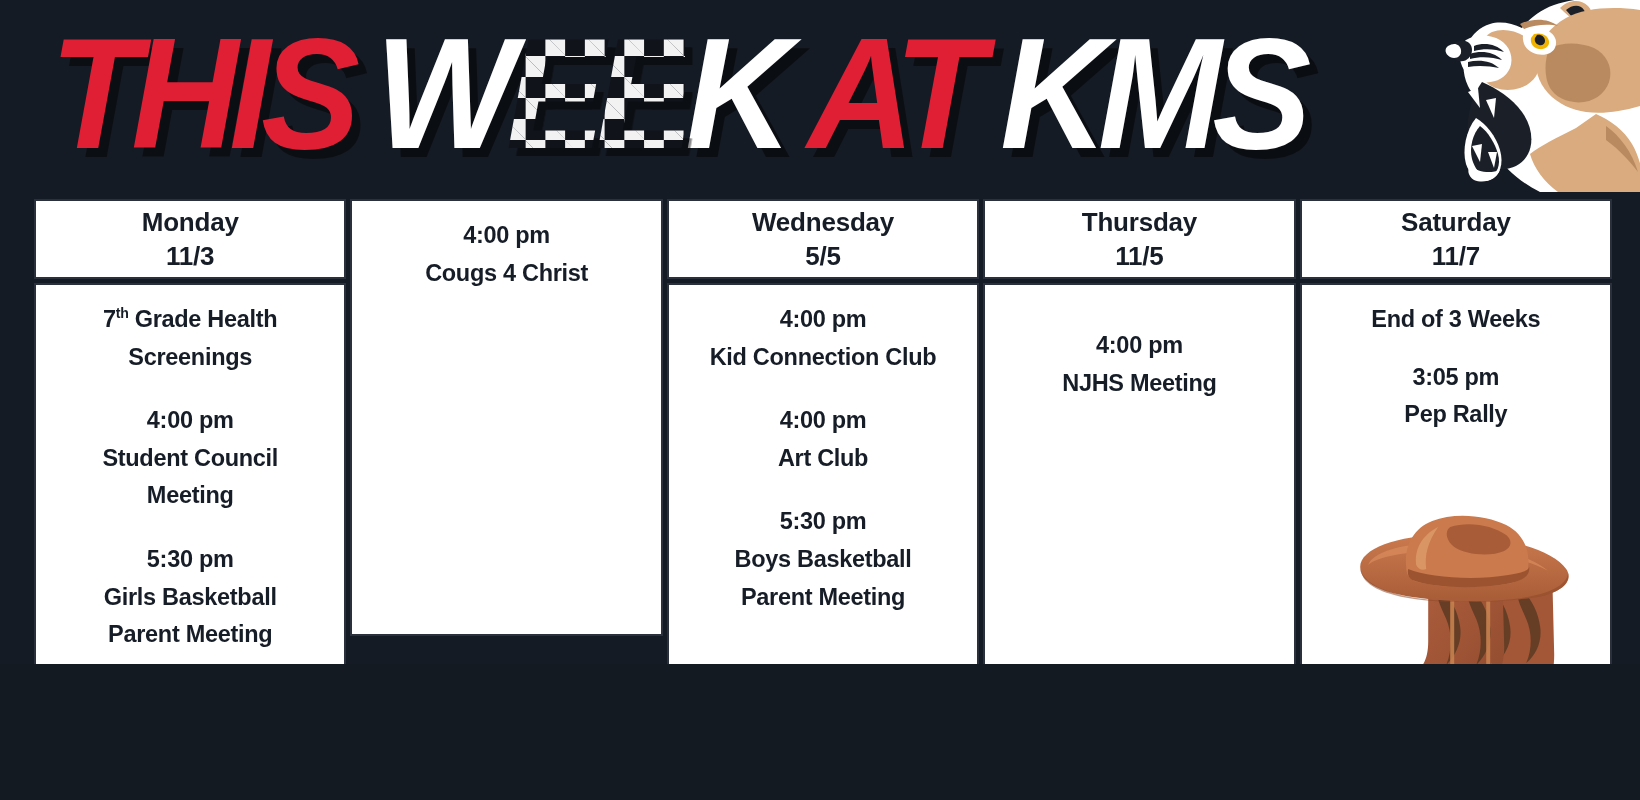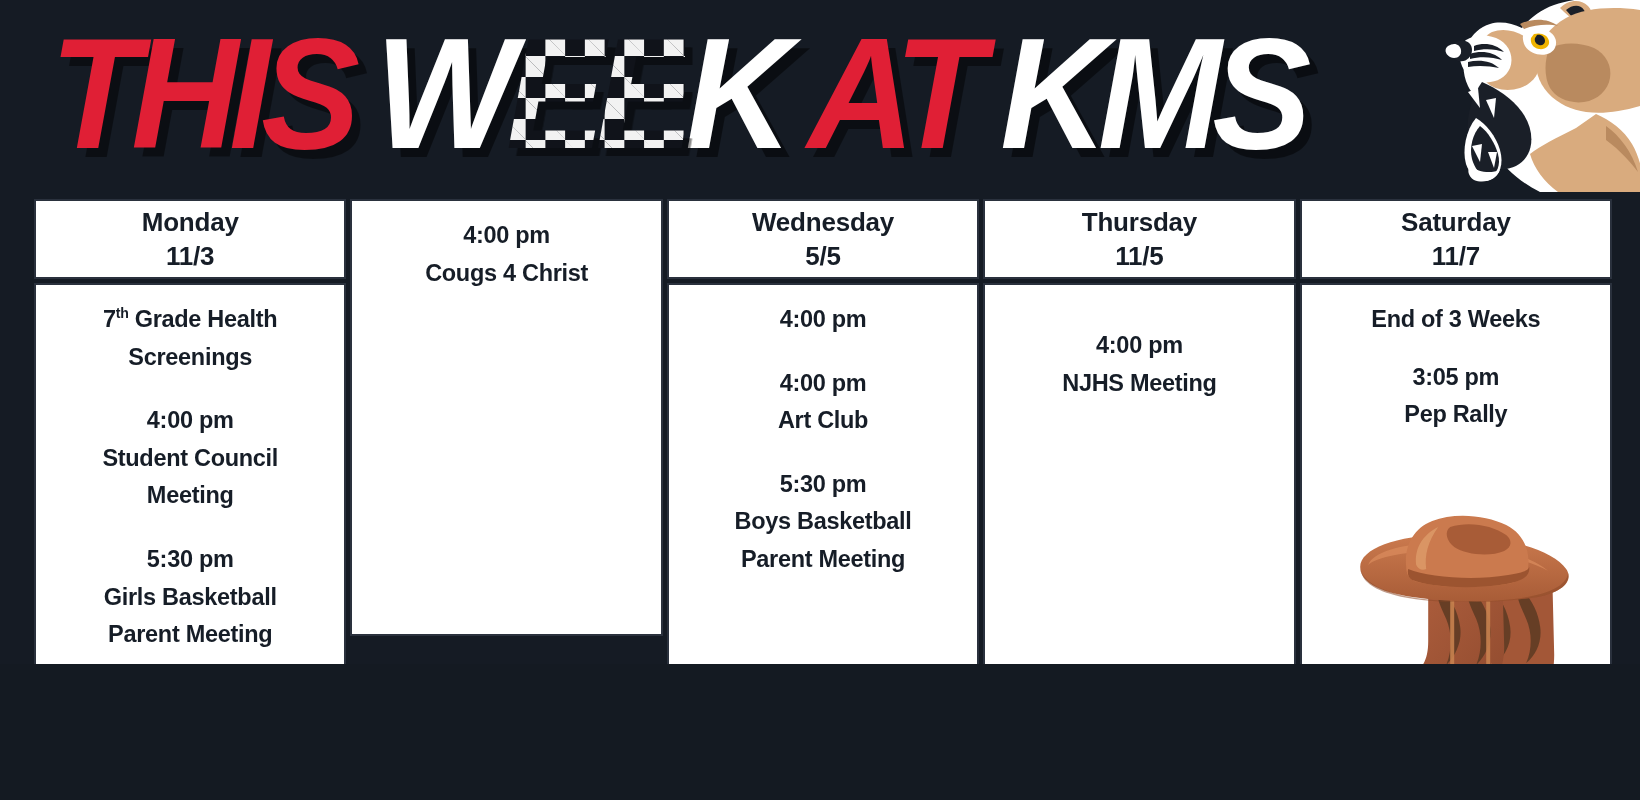--- a/index.html
+++ b/index.html
@@ -257,20 +257,21 @@
     </div>
 
     <div class="day-col">
       <div class="day-head">
         <div class="day-name">Wednesday</div>
         <div class="day-date">5/5</div>
       </div>
       <div class="day-body">
         <div class="ev">
           <div>4:00 pm</div>
+          <div>Kid Connection Club</div>
         </div>
         <div class="gap"></div>
         <div class="ev">
           <div>4:00 pm</div>
           <div>Art Club</div>
         </div>
         <div class="gap"></div>
         <div class="ev">
           <div>5:30 pm</div>
           <div>Boys Basketball</div>

